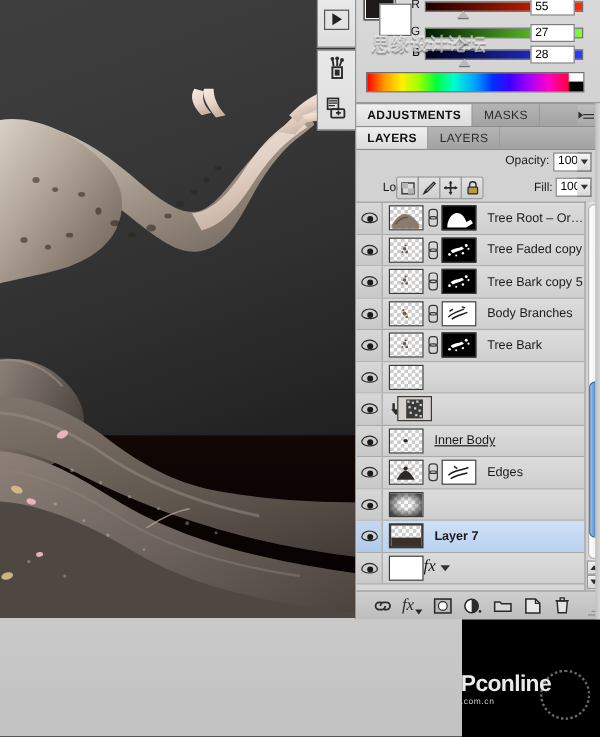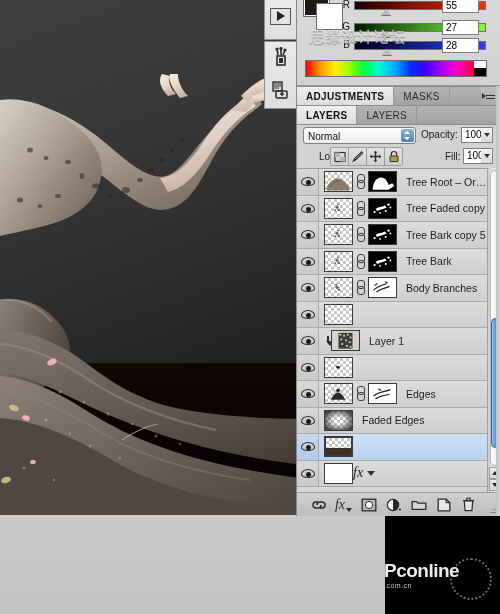--- a/index.html
+++ b/index.html
@@ -570,27 +570,20 @@
   <div class="tabbar" id="layers-tabbar">
     <div class="tab active">LAYERS</div>
     <div class="tab">LAYERS</div>
     <div class="tab filler"></div>
 
   </div>
 
   <div id="layers-panel">
 
     <div class="blend-row">
-      <div class="blend-select">
-        <span>Normal</span>
-        <span class="sel-arrows">
-            <b class="up"></b>
-            <b class="dn"></b>
-          </span>
-      </div>
       <span class="opacity-label">Opacity:</span>
       <span class="opacity-box">100%</span>
       <span class="opacity-drop">
           <b></b>
         </span>
     </div>
 
     <div class="lock-row">
       <span class="lock-label">Lock:</span>
       <span class="lock-btns">
@@ -714,20 +707,49 @@
         <span class="lr-name">Tree Bark copy 5</span>
       </div>
 
       <div class="layer-row">
         <span class="eye-cell">
             <span class="eye"></span>
           </span>
         <span class="lr-thumbs">
           <span class="thumb checker">
             <svg class="bt" viewBox="0 0 29 21">
+              <g fill="#7a5f42">
+                  <circle cx="13" cy="10" r="1.8"></circle>
+                  <circle cx="15" cy="13" r="1.1"></circle>
+                  <circle cx="12" cy="7" r="1"></circle>
+                </g>
+            </svg>
+          </span>
+          <span class="linkico"></span>
+          <span class="thumb white">
+            <svg class="bt" viewBox="0 0 29 21">
+              <g stroke="#1a1a1a" stroke-width="1.2" fill="none">
+                <path d="M5 13 C9 9 14 8 19 6"></path>
+                  <path d="M8 15 C12 12 17 11 22 9"></path>
+                <path d="M6 8 L9 6"></path>
+                  <path d="M17 4 L20 5"></path>
+              </g>
+            </svg>
+          </span>
+        </span>
+        <span class="lr-name">Body Branches</span>
+      </div>
+
+      <div class="layer-row">
+        <span class="eye-cell">
+            <span class="eye"></span>
+          </span>
+        <span class="lr-thumbs">
+          <span class="thumb checker">
+            <svg class="bt" viewBox="0 0 29 21">
               <g fill="#6b5f53">
                   <circle cx="13" cy="9" r="1.6"></circle>
                   <circle cx="15" cy="12" r="1.2"></circle>
                   <circle cx="11" cy="12" r="1"></circle>
                   <circle cx="14" cy="6" r="1"></circle>
                 </g>
             </svg>
           </span>
           <span class="linkico"></span>
           <span class="thumb mask-black">
@@ -737,49 +759,20 @@
                 <circle cx="21" cy="6" r="1.3"></circle>
                   <circle cx="23" cy="9" r="1"></circle>
                 <circle cx="6" cy="14" r="1.2"></circle>
                   <circle cx="12" cy="15" r="0.9"></circle>
                 <circle cx="18" cy="13" r="1.1"></circle>
               </g>
             </svg>
           </span>
         </span>
         <span class="lr-name">Tree Bark</span>
-      </div>
-
-      <div class="layer-row">
-        <span class="eye-cell">
-            <span class="eye"></span>
-          </span>
-        <span class="lr-thumbs">
-          <span class="thumb checker">
-            <svg class="bt" viewBox="0 0 29 21">
-              <g fill="#7a5f42">
-                  <circle cx="13" cy="10" r="1.8"></circle>
-                  <circle cx="15" cy="13" r="1.1"></circle>
-                  <circle cx="12" cy="7" r="1"></circle>
-                </g>
-            </svg>
-          </span>
-          <span class="linkico"></span>
-          <span class="thumb white">
-            <svg class="bt" viewBox="0 0 29 21">
-              <g stroke="#1a1a1a" stroke-width="1.2" fill="none">
-                <path d="M5 13 C9 9 14 8 19 6"></path>
-                  <path d="M8 15 C12 12 17 11 22 9"></path>
-                <path d="M6 8 L9 6"></path>
-                  <path d="M17 4 L20 5"></path>
-              </g>
-            </svg>
-          </span>
-        </span>
-        <span class="lr-name">Body Branches</span>
       </div>
 
       <div class="layer-row">
         <span class="eye-cell">
             <span class="eye"></span>
           </span>
         <span class="lr-thumbs">
           <span class="thumb checker"></span>
         </span>
       </div>
@@ -804,34 +797,34 @@
                 <rect x="9" y="8" width="2" height="2"></rect>
                   <rect x="14" y="9" width="2" height="2"></rect>
                 <rect x="18" y="11" width="2" height="2"></rect>
                   <rect x="10" y="13" width="2" height="2"></rect>
                 <rect x="15" y="15" width="2" height="2"></rect>
                   <rect x="19" y="16" width="2" height="2"></rect>
               </g>
             </svg>
           </span>
         </span>
-        <span class="lr-name">Layer 1</span>
       </div>
 
       <div class="layer-row">
         <span class="eye-cell">
             <span class="eye"></span>
           </span>
         <span class="lr-thumbs">
           <span class="thumb checker">
             <svg class="bt" viewBox="0 0 29 21">
               <ellipse cx="14" cy="10" rx="2" ry="1.6" fill="#2a2a2a"></ellipse>
             </svg>
           </span>
         </span>
+        <span class="lr-name editing">Inner Body</span>
       </div>
 
       <div class="layer-row">
         <span class="eye-cell">
             <span class="eye"></span>
           </span>
         <span class="lr-thumbs">
           <span class="thumb checker">
             <svg class="bt" viewBox="0 0 29 21">
               <path d="M14 5 C15.3 5 16 6 16 7 C16 8 15 9 14 9 C13 9 12 8 12 7 C12 6 12.7 5 14 5 Z" fill="#2a2a2a"></path>
@@ -858,32 +851,32 @@
 
       <div class="layer-row">
         <span class="eye-cell">
             <span class="eye"></span>
           </span>
         <span class="lr-thumbs">
           <span class="thumb checker">
             <span style="position:absolute;inset:0;background:radial-gradient(ellipse at center,rgba(255,255,255,0) 25%,rgba(40,40,40,.85) 85%);"></span>
           </span>
         </span>
-        <span class="lr-name">Faded Edges</span>
       </div>
 
       <div class="layer-row selected">
         <span class="eye-cell">
             <span class="eye"></span>
           </span>
         <span class="lr-thumbs">
           <span class="thumb checker" style="border:2px solid #3a3a3a;">
             <span style="position:absolute;left:0;right:0;bottom:0;height:7px;background:#3a2f29;"></span>
           </span>
         </span>
+        <span class="lr-name">Layer 7</span>
       </div>
 
       <div class="layer-row">
         <span class="eye-cell">
             <span class="eye"></span>
           </span>
         <span class="lr-thumbs">
           <span class="thumb white"></span>
         </span>
         <span class="lr-fx">fx</span>

